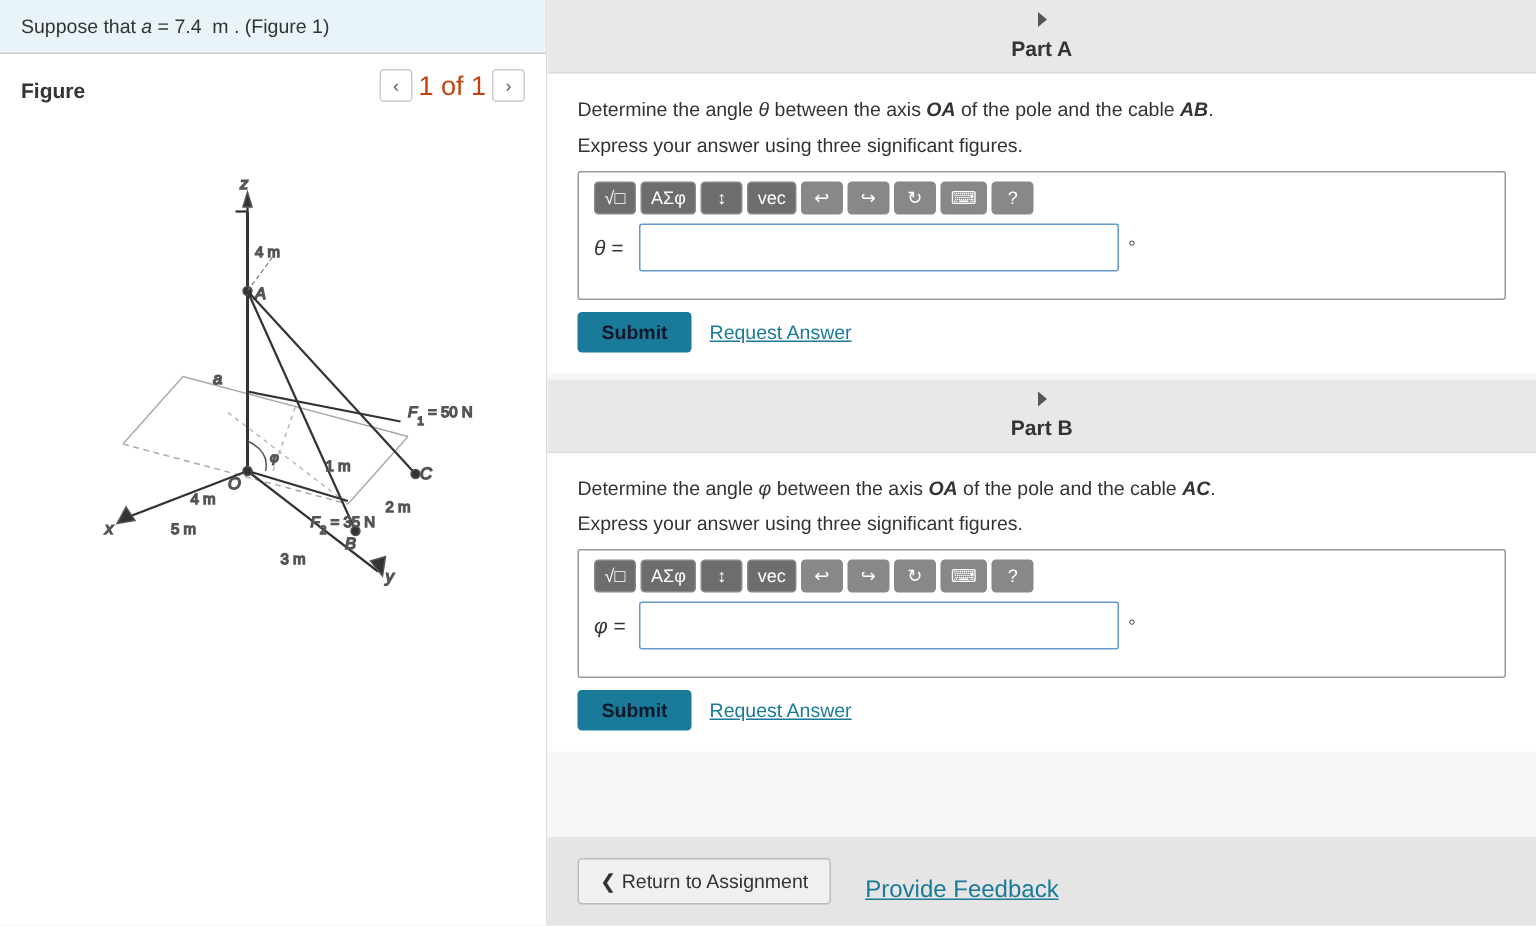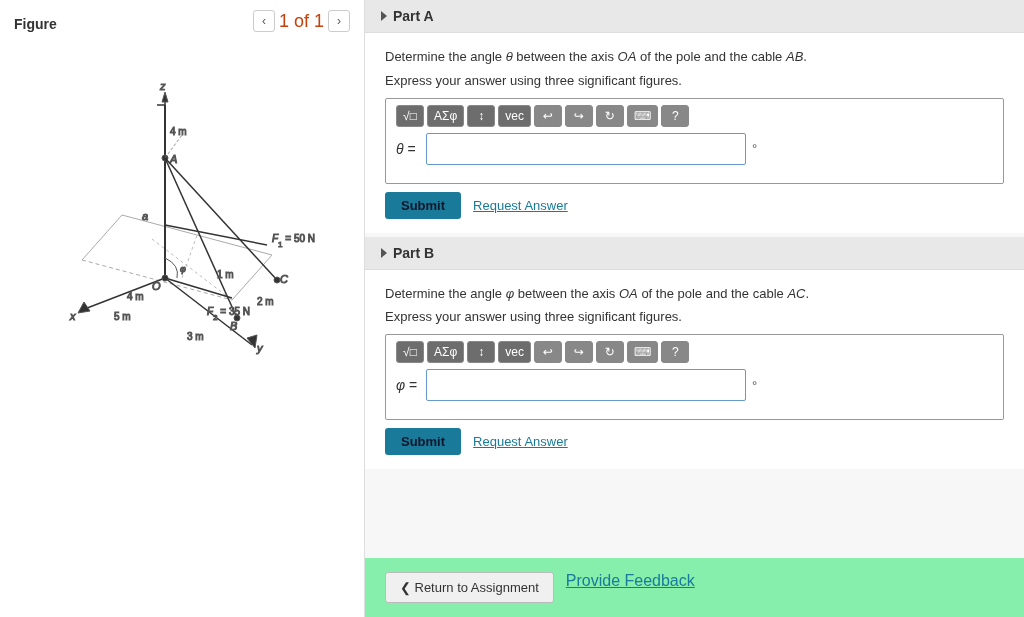--- a/index.html
+++ b/index.html
@@ -87,20 +87,21 @@
       margin-bottom: 4px;
     }
 
     .part-header {
       background: #e8e8e8;
       padding: 8px 16px;
       display: flex;
       align-items: center;
       gap: 6px;
       border-bottom: 1px solid #ddd;
+      flex-direction: column;
     }
 
     .part-header-triangle {
       width: 0;
       height: 0;
       border-left: 6px solid #555;
       border-top: 5px solid transparent;
       border-bottom: 5px solid transparent;
     }
 
@@ -204,23 +205,23 @@
       cursor: pointer;
       font-size: 13px;
       background: none;
       border: none;
     }
 
     
     .bottom-bar {
       padding: 14px 20px;
       display: flex;
-      gap: 12px;
-      align-items: flex-start;
-      background: #86efac;
+      gap: 23px;
+      align-items: flex-end;
+      background: #e5e5e5;
       margin-top: auto;
     }
 
     .return-btn {
       background: #f0f0f0;
       border: 1px solid #bbb;
       color: #333;
       padding: 7px 14px;
       border-radius: 3px;
       cursor: pointer;
@@ -231,36 +232,39 @@
       color: #1a7a9a;
       text-decoration: underline;
       cursor: pointer;
       font-size: 16px;
       background: none;
       border: none;
     }
 
     
     .math-italic { font-style: italic; }
-    .math-bold-italic { font-style: italic; font-weight: normal; }
+    .math-bold-italic { font-style: italic; font-weight: bold; }
 
     .input-box-wrapper {
       border: 1px solid #999;
       padding: 6px 10px;
       border-radius: 2px;
       background: #fff;
       margin-bottom: 8px;
     }
   </style>
 </head>
 <body>
 
 <div class="container">
 
   <div class="left-panel">
+    <div class="problem-statement">
+      Suppose that <span class="math-italic">a</span> = 7.4 &nbsp;m . (Figure 1)
+    </div>
 
     <div class="figure-section">
       <div class="figure-header">
         <span class="figure-title">Figure</span>
         <div class="figure-nav">
           <button class="nav-btn">‹</button>
           <span class="figure-count">1 of 1</span>
           <button class="nav-btn">›</button>
         </div>
       </div>

